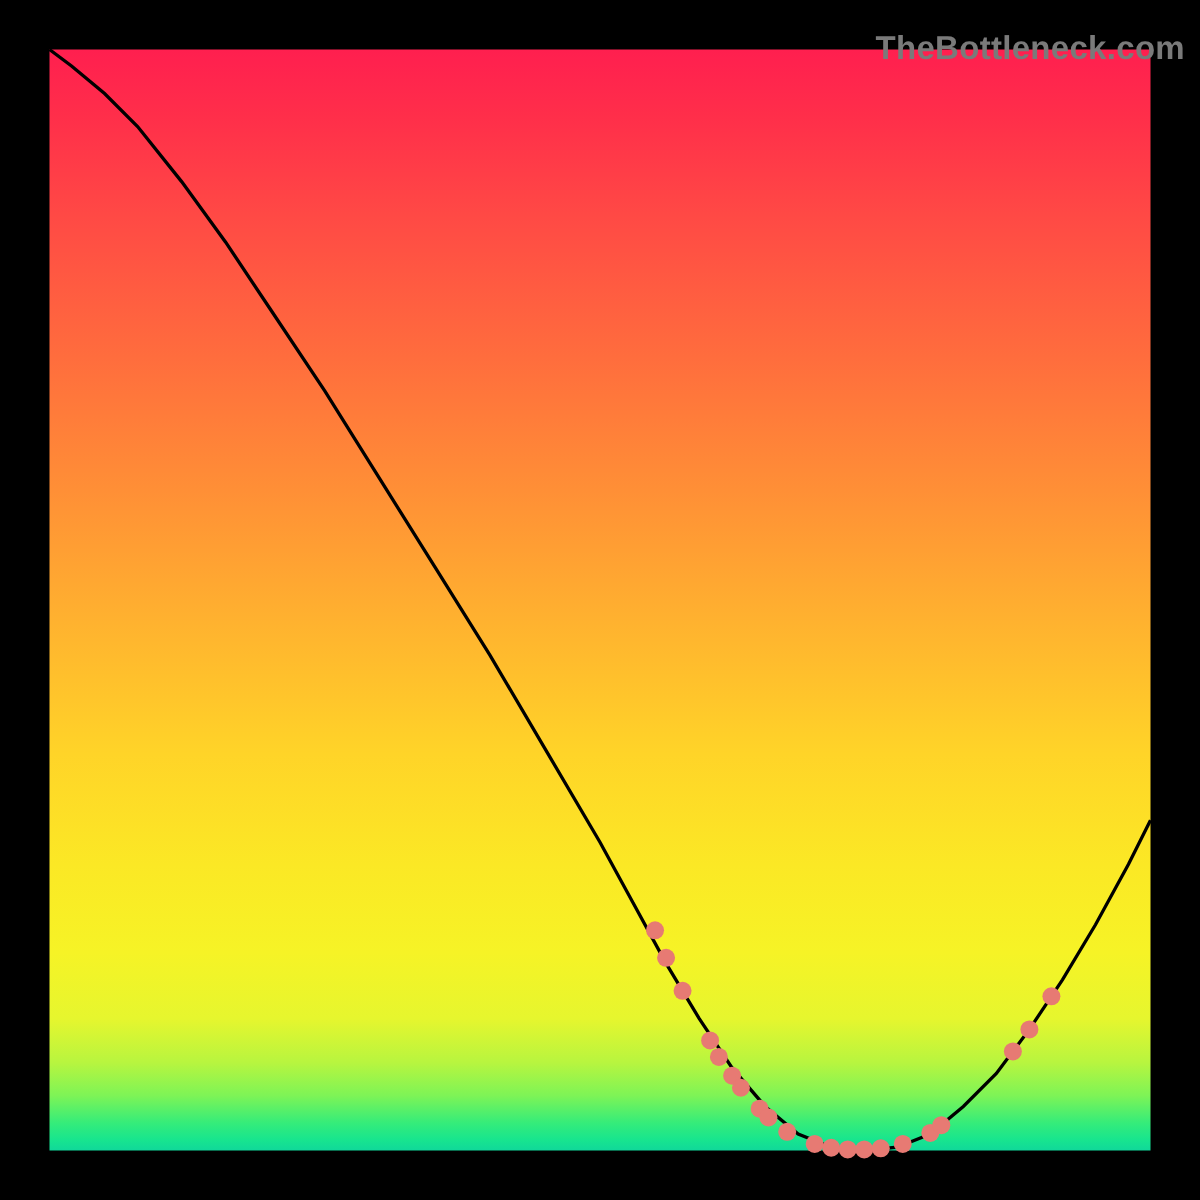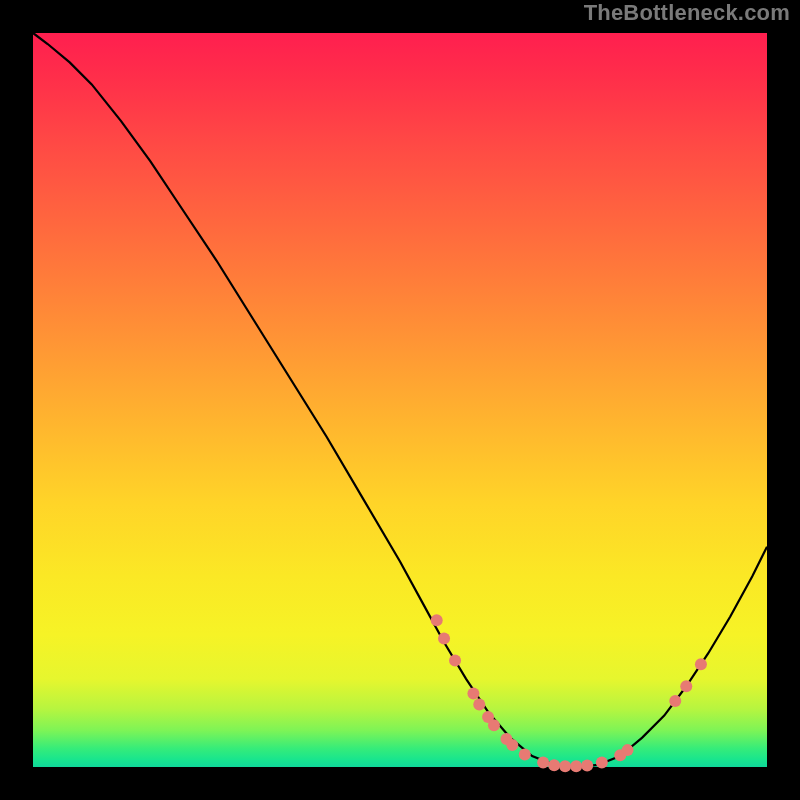--- a/index.html
+++ b/index.html
@@ -12,21 +12,21 @@
     font-family: Arial, Helvetica, sans-serif;
   }
   .frame {
     position: relative;
     width: 800px;
     height: 800px;
     background: #000;
   }
   .watermark {
     position: absolute;
-    top: 0;
+    top: 19px;
     right: 10px;
     color: #7a7a7a;
     font-size: 22px;
     font-weight: 600;
     letter-spacing: 0.2px;
     z-index: 5;
   }
   .plot-area {
     position: absolute;
     left: 33px;

